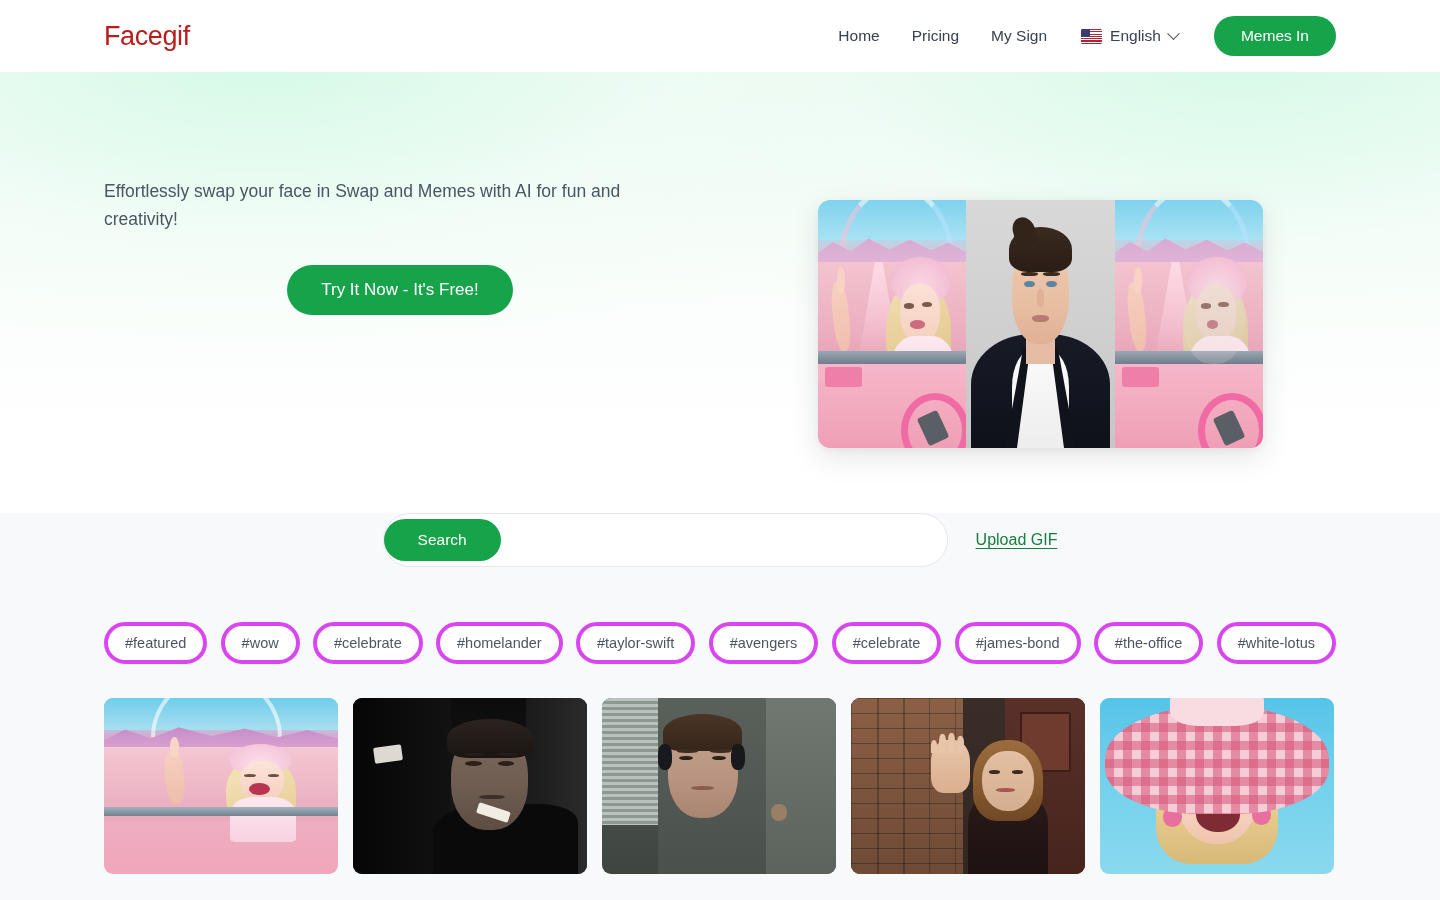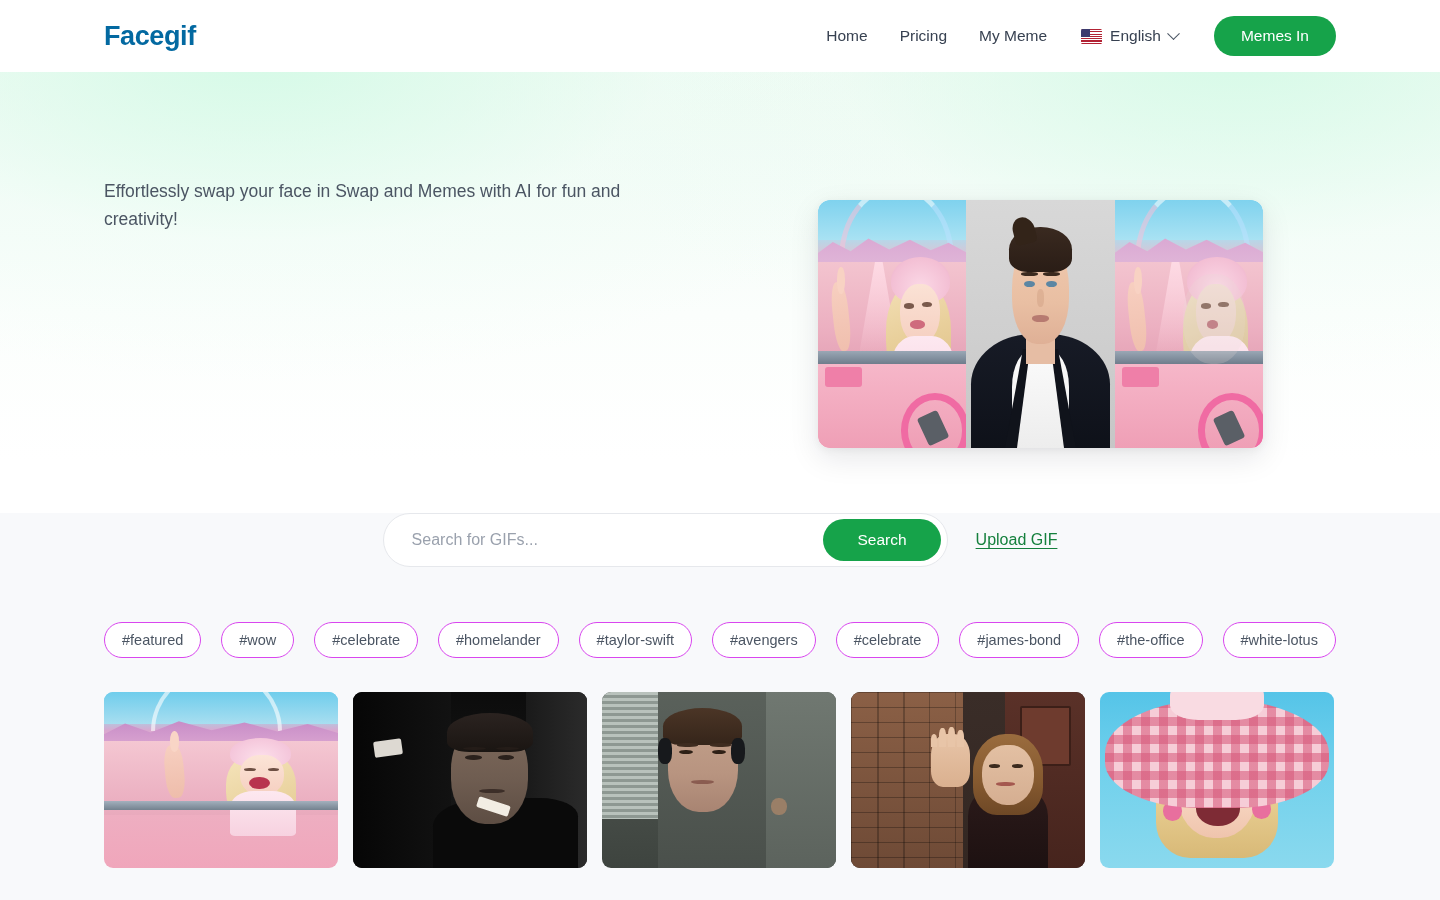--- a/index.html
+++ b/index.html
@@ -24,22 +24,22 @@
     display: flex;
     align-items: center;
     justify-content: space-between;
     padding: 0 104px;
     position: relative;
     z-index: 20;
   }
 
   .brand {
     font-size: 27px;
-    font-weight: 700;
-    color: #0369a1;
+    font-weight: 400;
+    color: #b91c1c;
     letter-spacing: -0.4px;
     line-height: 1;
   }
 
   .nav {
     display: flex;
     align-items: center;
     gap: 0px;
   }
 
@@ -359,21 +359,21 @@
     margin-top: 55px;
     display: flex;
     align-items: center;
     justify-content: space-between;
     gap: 6px;
     width: 1232px;
   }
 
   .tag {
     background: #ffffff;
-    border: 1px solid #d946ef;
+    border: 4px solid #d946ef;
     border-radius: 999px;
     padding: 8px 17px;
     font-size: 14.5px;
     color: #4b5563;
     white-space: nowrap;
     cursor: pointer;
     line-height: 1.25;
   }
 
   
@@ -536,38 +536,41 @@
 </style>
 </head>
 <body>
 
 <header class="header">
   <div class="brand">Facegif</div>
 
   <nav class="nav">
     <a class="nav-link" href="#">Home</a>
     <a class="nav-link" href="#">Pricing</a>
-    <a class="nav-link" href="#">My Meme</a>
+    <a class="nav-link" href="#">My Sign</a>
 
     <div class="lang-select">
       <span class="flag-icon">
         <span class="stripes"></span>
           <span class="canton"></span>
       </span>
       <span class="lang-label">English</span>
       <span class="chevron"></span>
     </div>
 
     <button class="signin-btn">Memes In</button>
   </nav>
 </header>
 
 <section class="hero">
   <div class="hero-left">
     <p class="hero-sub">Effortlessly swap your face in Swap and Memes with AI for fun and creativity!</p>
+    <div class="cta-wrap">
+      <button class="cta-btn">Try It Now - It's Free!</button>
+    </div>
   </div>
 
   <div class="triptych">
 
     <div class="tri-panel barbie">
       <span class="sky"></span>
         <span class="rainbow"></span>
         <span class="mount"></span>
       <span class="road"></span>
         <span class="road-center"></span>
@@ -626,21 +629,20 @@
     </div>
 
   </div>
 </section>
 
 <section class="trending">
 
 
   <div class="search-row">
     <div class="search-box">
-      <input class="search-input" type="text" placeholder="Search for GIFs..." style="">
       <button class="search-btn">Search</button>
     </div>
     <a class="upload-link" href="#">Upload GIF</a>
   </div>
 
   <div class="tags">
     <span class="tag">#featured</span>
     <span class="tag">#wow</span>
     <span class="tag">#celebrate</span>
     <span class="tag">#homelander</span>

